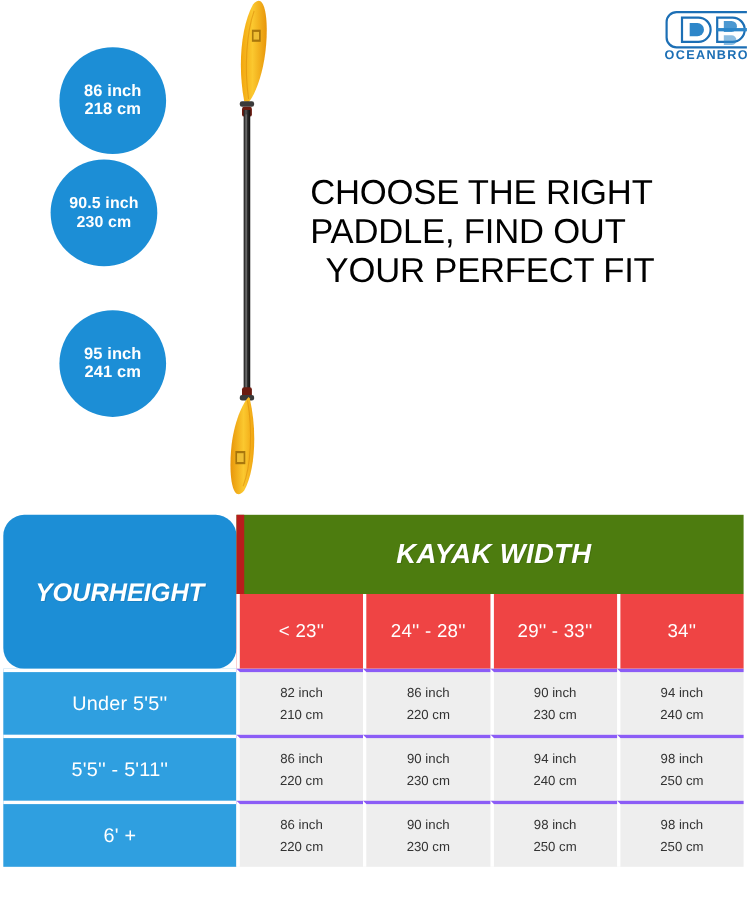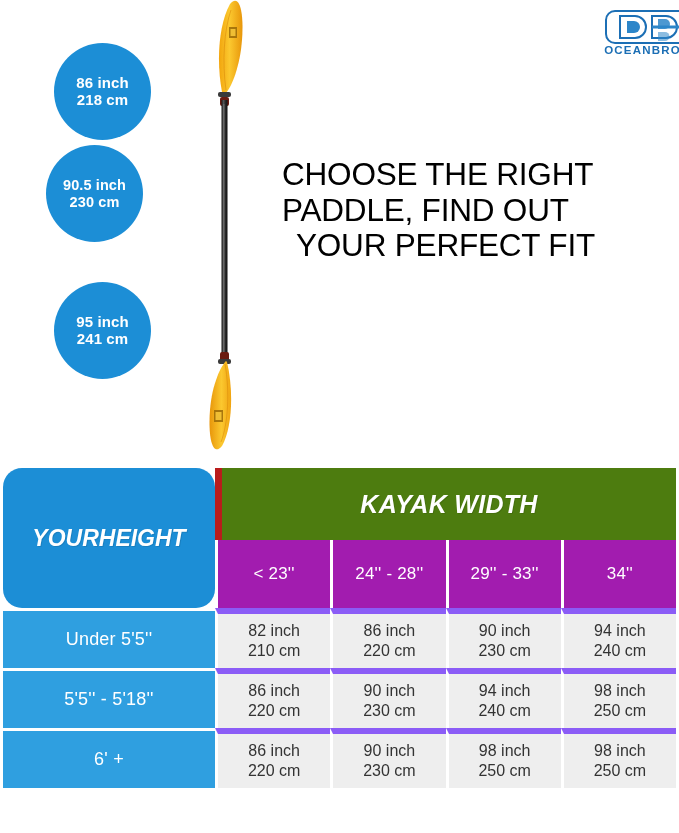--- a/index.html
+++ b/index.html
@@ -61,41 +61,41 @@
   .hdr-right{flex:1;display:flex;flex-direction:column;}
   .hdr-title{
     height:72px;background:#4d7c0f;color:#fff;
     display:flex;align-items:center;justify-content:center;
     font-style:italic;font-weight:bold;font-size:25px;letter-spacing:.3px;
     text-shadow:1px 1px 0 rgba(0,0,0,.10);
     border-left:7px solid #b91c1c;
   }
   .subhdr{flex:1;display:flex;}
   .subcell{
-    flex:1;background:#a21caf;color:#fff;
+    flex:1;background:#ef4444;color:#fff;
     display:flex;align-items:center;justify-content:center;
     font-size:17px;font-weight:normal;letter-spacing:.2px;
     border-left:3px solid #ffffff;
     text-align:center;
   }
 
   
   .drow{height:60px;}
   .rowlabel{
     width:212px;background:#2f9fe0;color:#ffffff;
     display:flex;align-items:center;justify-content:center;
     font-size:18px;letter-spacing:.2px;
     border-top:3px solid #ffffff;
   }
   .cells{flex:1;display:flex;}
   .cell{
     flex:1;background:#eeeeee;color:#333333;
     display:flex;flex-direction:column;align-items:center;justify-content:center;
-    font-size:16px;line-height:20px;
-    border-left:3px solid #ffffff;border-top:6px solid #8b5cf6;
+    font-size:12px;line-height:20px;
+    border-left:3px solid #ffffff;border-top:3px solid #8b5cf6;
   }
   .cell .ln{display:block;}
 </style>
 </head>
 <body>
 
 <div class="logo">
   <svg viewBox="0 0 104 48" width="104" height="48">
     <rect x="6" y="2" width="92" height="32" rx="9" ry="9" fill="none" stroke="#1c6fb5" stroke-width="2"></rect>
     <path d="M20 7 h15 a10 10 0 0 1 0 22 h-15 z" fill="none" stroke="#1c6fb5" stroke-width="2"></path>
@@ -207,21 +207,21 @@
         <span class="ln">230 cm</span>
       </div>
       <div class="cell">
         <span class="ln">94 inch</span>
         <span class="ln">240 cm</span>
       </div>
     </div>
   </div>
 
   <div class="trow drow">
-    <div class="rowlabel">5'5'' - 5'18''</div>
+    <div class="rowlabel">5'5'' - 5'11''</div>
     <div class="cells">
       <div class="cell">
         <span class="ln">86 inch</span>
         <span class="ln">220 cm</span>
       </div>
       <div class="cell">
         <span class="ln">90 inch</span>
         <span class="ln">230 cm</span>
       </div>
       <div class="cell">

